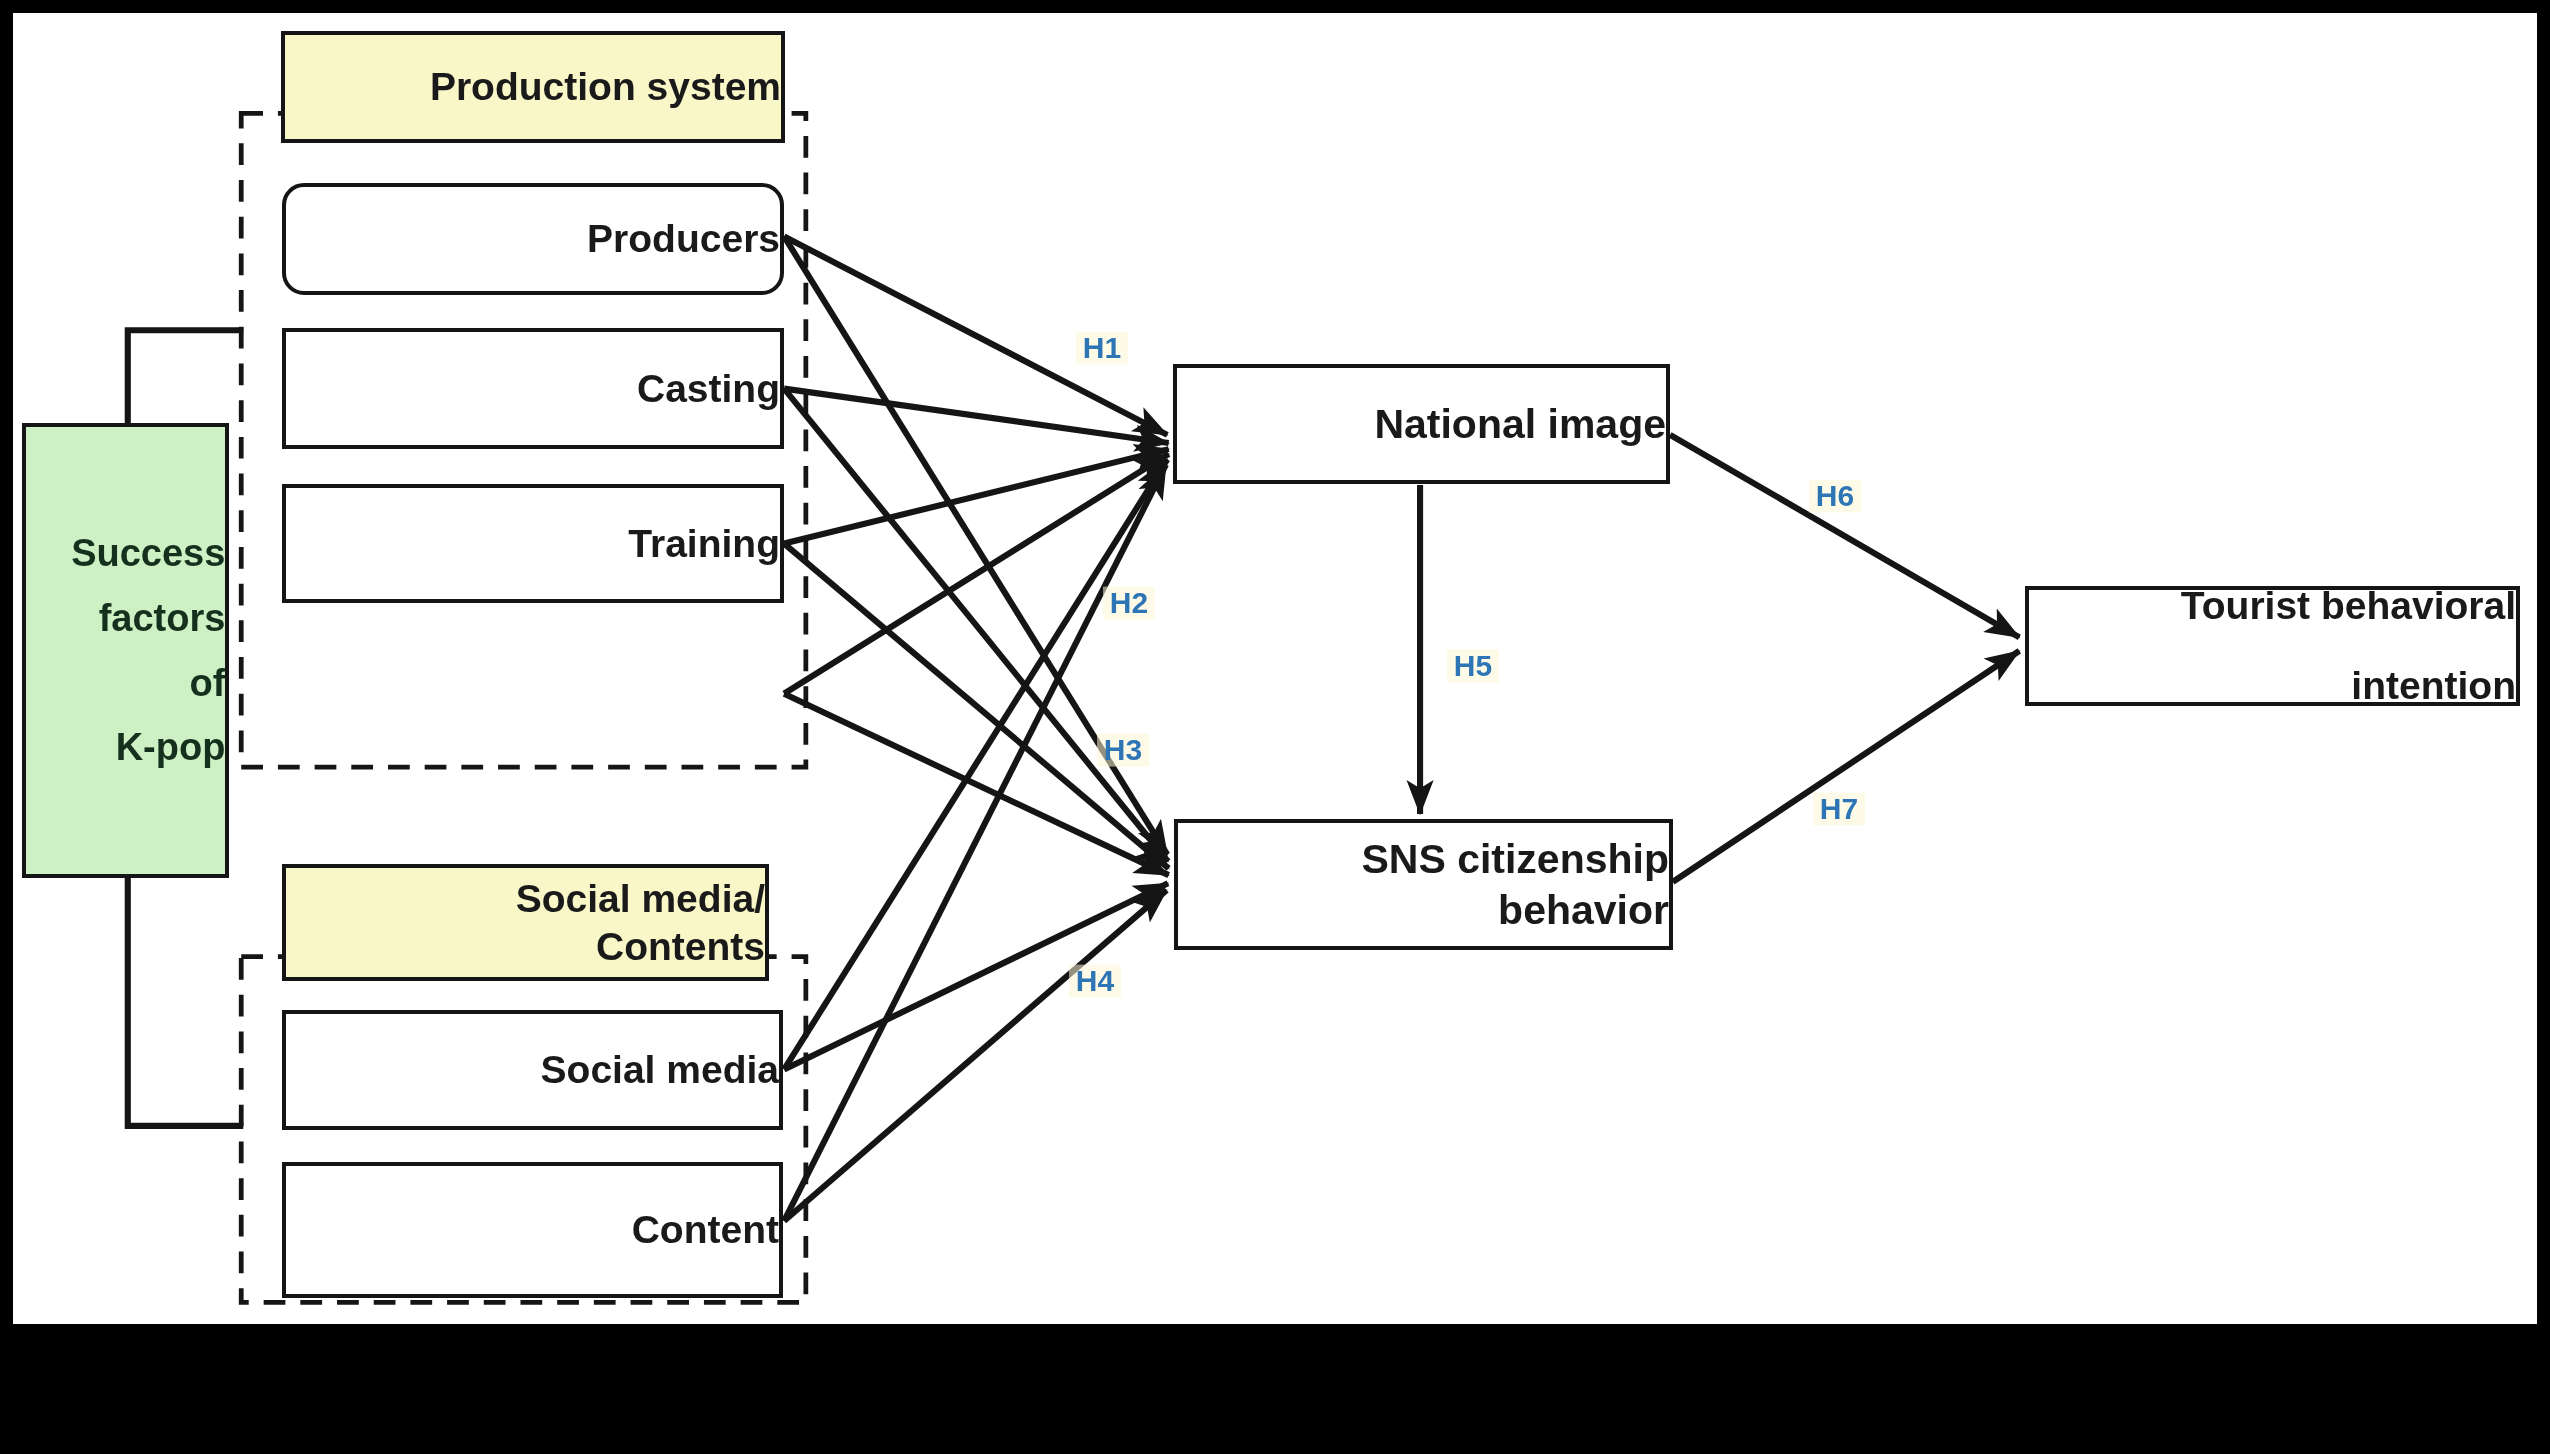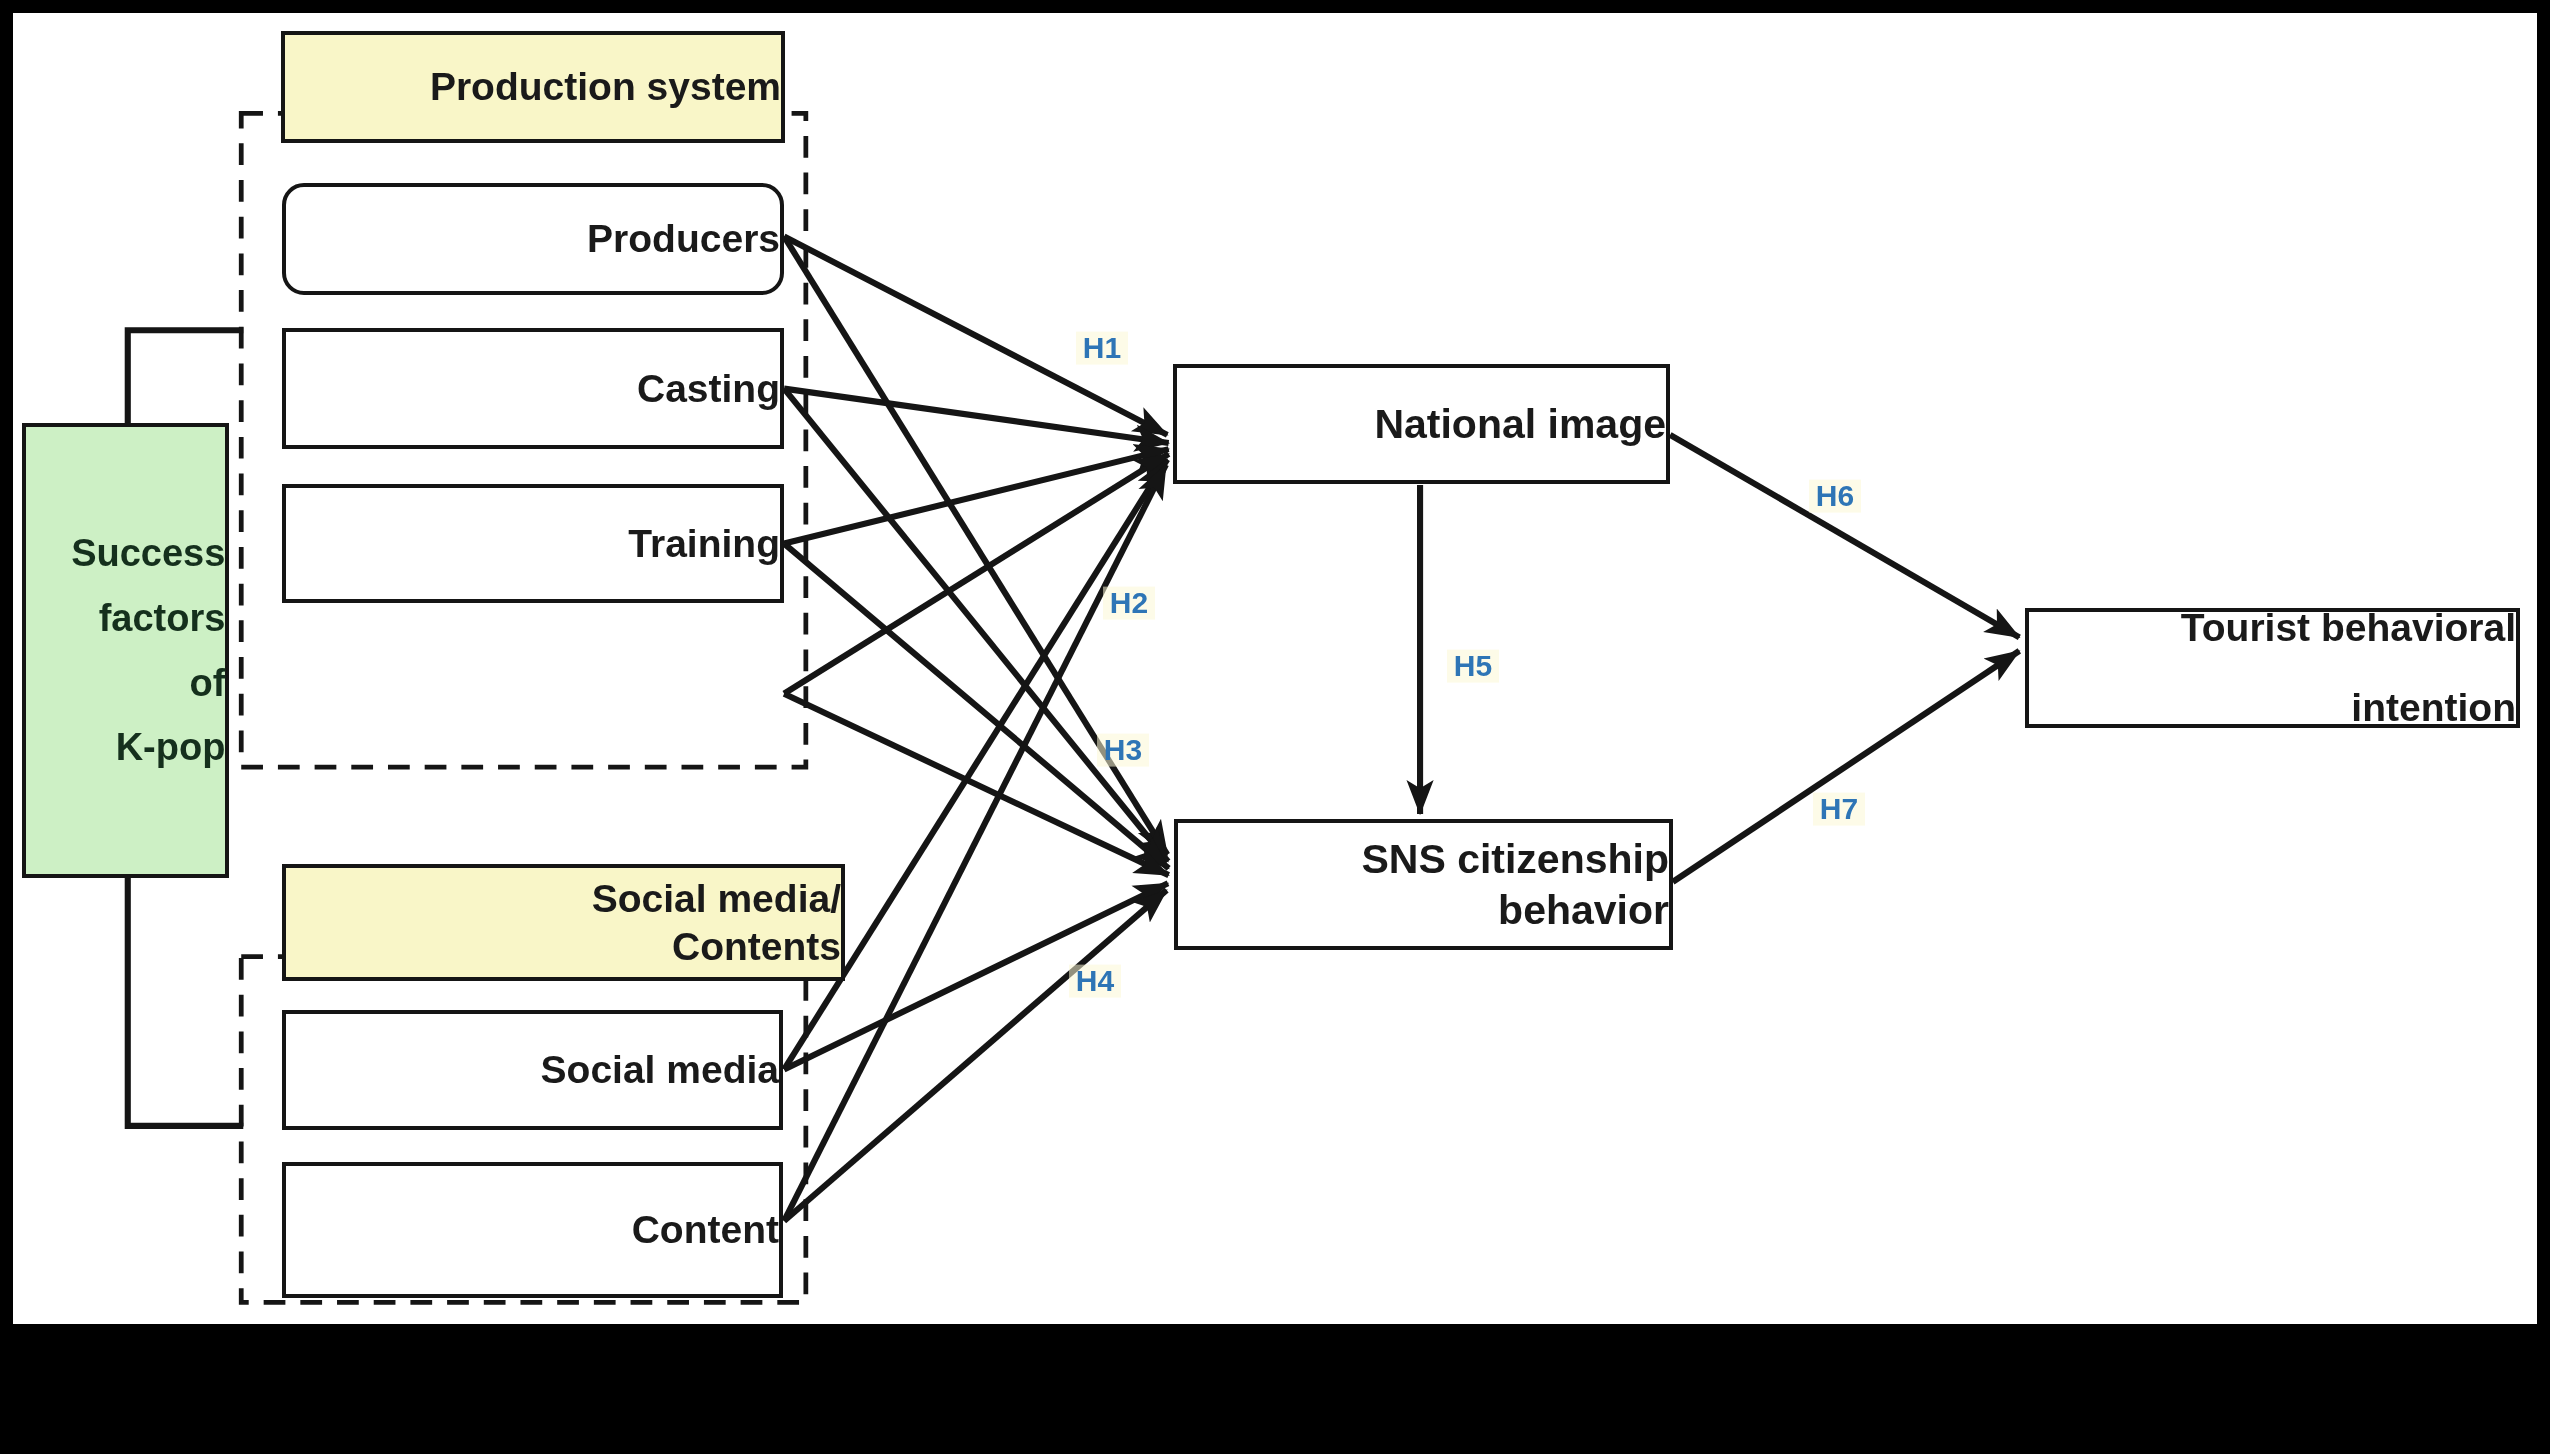--- a/index.html
+++ b/index.html
@@ -37,26 +37,26 @@
   .mid{border-width:4.8px;font-size:41px;}
   .right-node{border-width:4.8px;font-size:39px;}
 
   
   .n-success          {left:22.4px;   top:423px;  width:207px; height:455px;gap:20px;}
   .n-prod-header      {left:281px;  top:31px;   width:504px; height:112px;}
   .n-producers        {left:282px;  top:183px;  width:502px; height:112px;border-radius:22px;}
   .n-casting          {left:282px;  top:328px;  width:502px; height:121px;}
   .n-training         {left:282px;  top:484px;  width:502px; height:119px;}
   .n-prodprom         {left:282px;  top:635px;  width:502px; height:117px;}
-  .n-sm-header        {left:282px;  top:864px; width:563px; height:117px;}
+  .n-sm-header        {left:282px;  top:864px; width:487px; height:117px;}
   .n-social           {left:282px;  top:1010px; width:501px; height:120px;}
   .n-content          {left:282px;  top:1162px; width:501px; height:136px;}
   .n-national         {left:1173px; top:364px;  width:497px; height:120px;}
   .n-sns              {left:1174px; top:819px; width:499px; height:131px;}
-  .n-tourist          {left:2025px; top:608px;  width:495px; height:120px;gap:32px;}
+  .n-tourist          {left:2025px; top:586px;  width:495px; height:120px;gap:32px;}
 
   .hlabel{
     position:absolute;transform:translate(-50%,-50%);
     color:var(--blue-label,#2e75b6);
     font-size:30px;font-weight:bold;
     background:rgba(252,248,214,0.55);
     padding:1.4px 6.8px;border-radius:0;line-height:1;
   }
   .h1{left:1102px;top:348px;}
   .h2{left:1129px;top:591px;margin-top:12px;}

